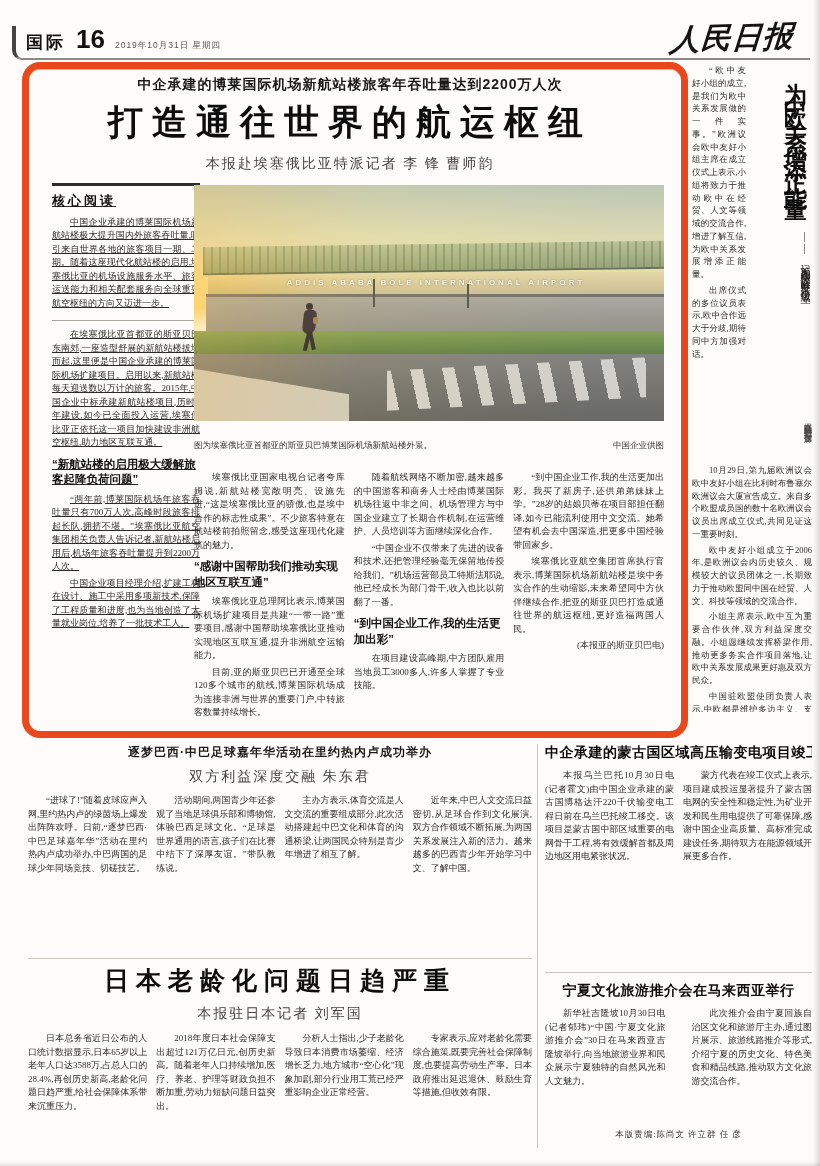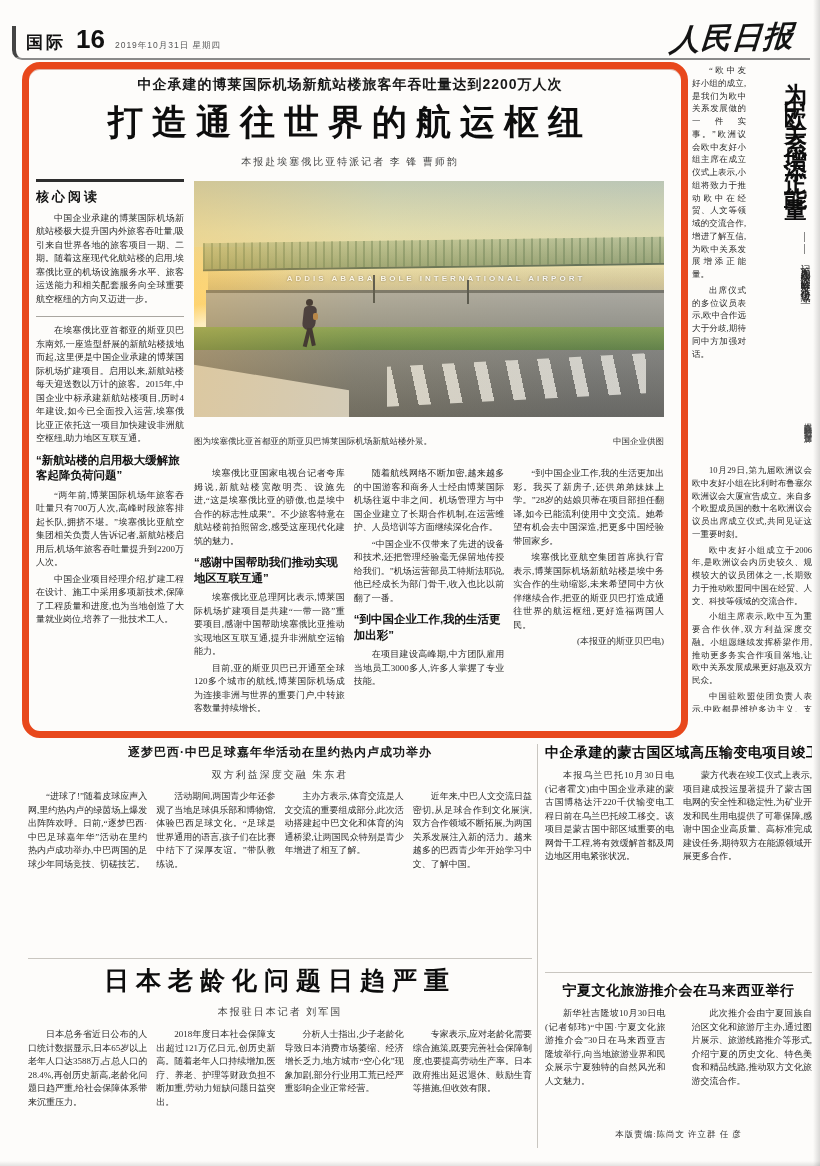--- a/index.html
+++ b/index.html
@@ -20,41 +20,41 @@
   .date-line{font-size:8.5px;color:#555;letter-spacing:1px;}
   .masthead{position:absolute;right:26px;top:18px;font-family:"DejaVu Serif",serif;
         font-size:30px;font-weight:bold;font-style:italic;letter-spacing:1px;color:#141414;
         transform:rotate(-2deg) skewX(-6deg);}
 
   
   .para{margin:0 0 3px;text-indent:2em;text-align:justify;}
   .cols{display:flex;gap:9px;}
   .col{flex:1;font-size:9px;line-height:1.5;color:#2b2b2b;overflow:hidden;}
   .kicker{text-align:center;font-family:"Liberation Sans",sans-serif;font-weight:bold;color:#1a1a1a;}
-  .byline{text-align:center;font-size:10px;color:#444;letter-spacing:2px;}
+  .byline{text-align:center;font-size:14px;color:#444;letter-spacing:2px;}
   .subhead{font-family:"Liberation Sans",sans-serif;font-weight:bold;font-size:11.5px;
         line-height:1.35;margin:7px 0 5px;color:#111;text-align:left;text-indent:0;}
   .dateline{text-align:right;font-size:9px;color:#333;margin-top:3px;}
   .vrule{position:absolute;width:1px;background:#c9c6c0;}
   .hrule{position:absolute;height:1px;background:#c9c6c0;}
 
   
   .highlight-box{position:absolute;left:22px;top:62px;width:652px;height:662px;
         border:7px solid #e8481c;border-radius:18px;z-index:30;pointer-events:auto;
         box-shadow:0 1px 0 rgba(170,40,10,.35) inset;}
 
   
   .main-article{position:absolute;left:36px;top:76px;width:628px;height:640px;overflow:hidden;}
   .main-kicker{font-size:14px;letter-spacing:1px;}
   .main-headline{text-align:center;font-family:"Liberation Sans",sans-serif;font-weight:900;
         font-size:35px;letter-spacing:9px;color:#0d0d0d;margin-top:5px;}
   .main-byline{margin-top:9px;}
   .article-body{position:relative;margin-top:10px;height:545px;}
-  .left-col{position:absolute;left:0;top:0;width:148px;height:545px;font-size:9px;line-height:1.5;
-        color:#2b2b2b;overflow:hidden;}
+  .left-col{position:absolute;left:16px;top:0;width:148px;height:545px;font-size:9px;line-height:1.5;
+        color:#2b2b2b;overflow:hidden;text-decoration:underline;}
   .core-box{border-top:3px solid #2e2e2e;border-bottom:1px solid #a9a6a0;padding:5px 0 7px;margin-bottom:7px;}
   .core-label{font-family:"Liberation Sans",sans-serif;font-weight:bold;font-size:13px;
         letter-spacing:3px;margin-bottom:5px;color:#111;}
   .photo-zone{position:absolute;left:158px;top:2px;width:470px;}
   .caption-row{display:flex;justify-content:space-between;gap:12px;font-size:8.5px;color:#333;
         margin-top:19px;font-family:Liberation Mono, monospace;}
   .photo-cols{position:absolute;left:158px;top:288px;width:470px;height:258px;}
 
   
   .photo{position:relative;width:470px;height:236px;overflow:hidden;background:#d8d6c4;}

